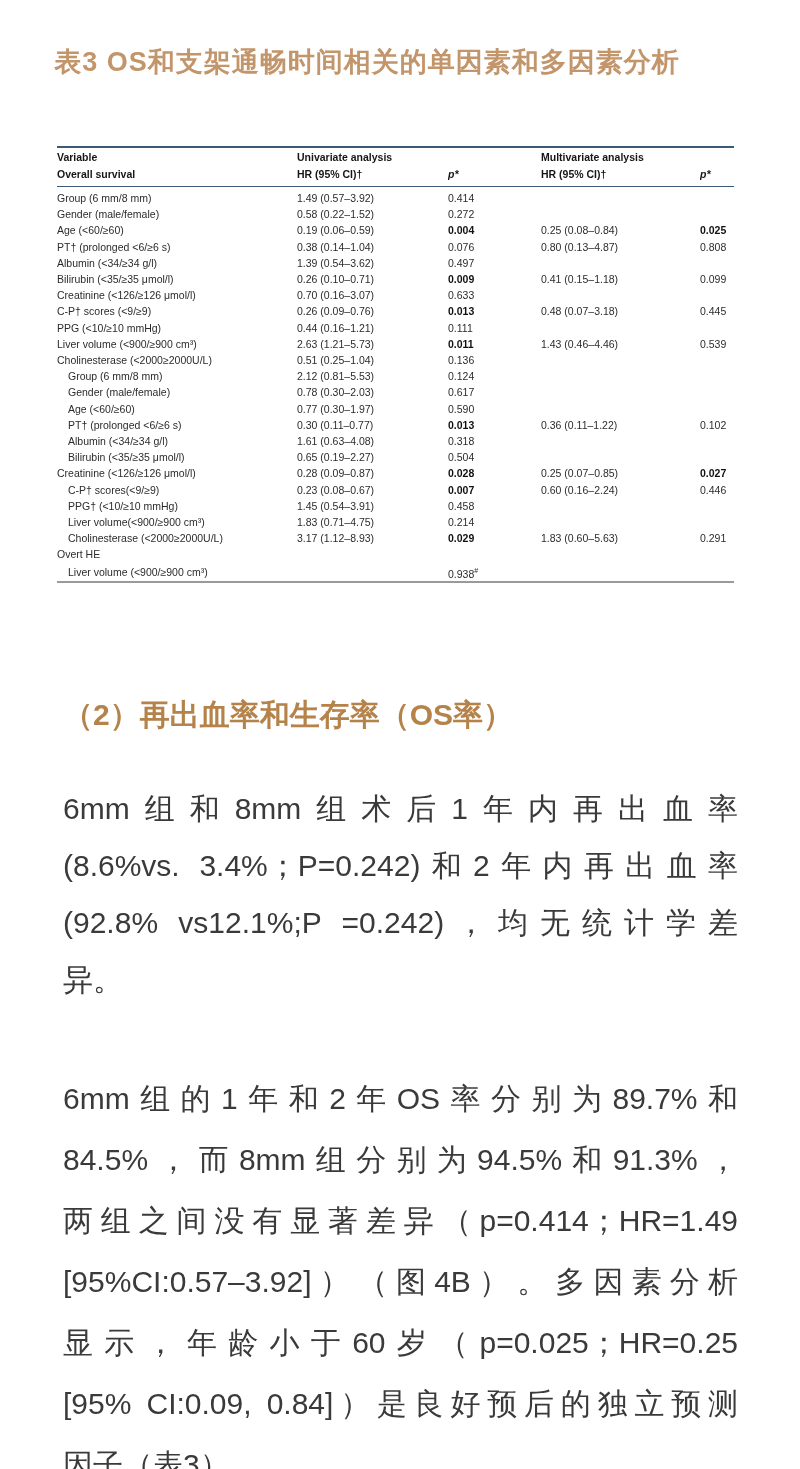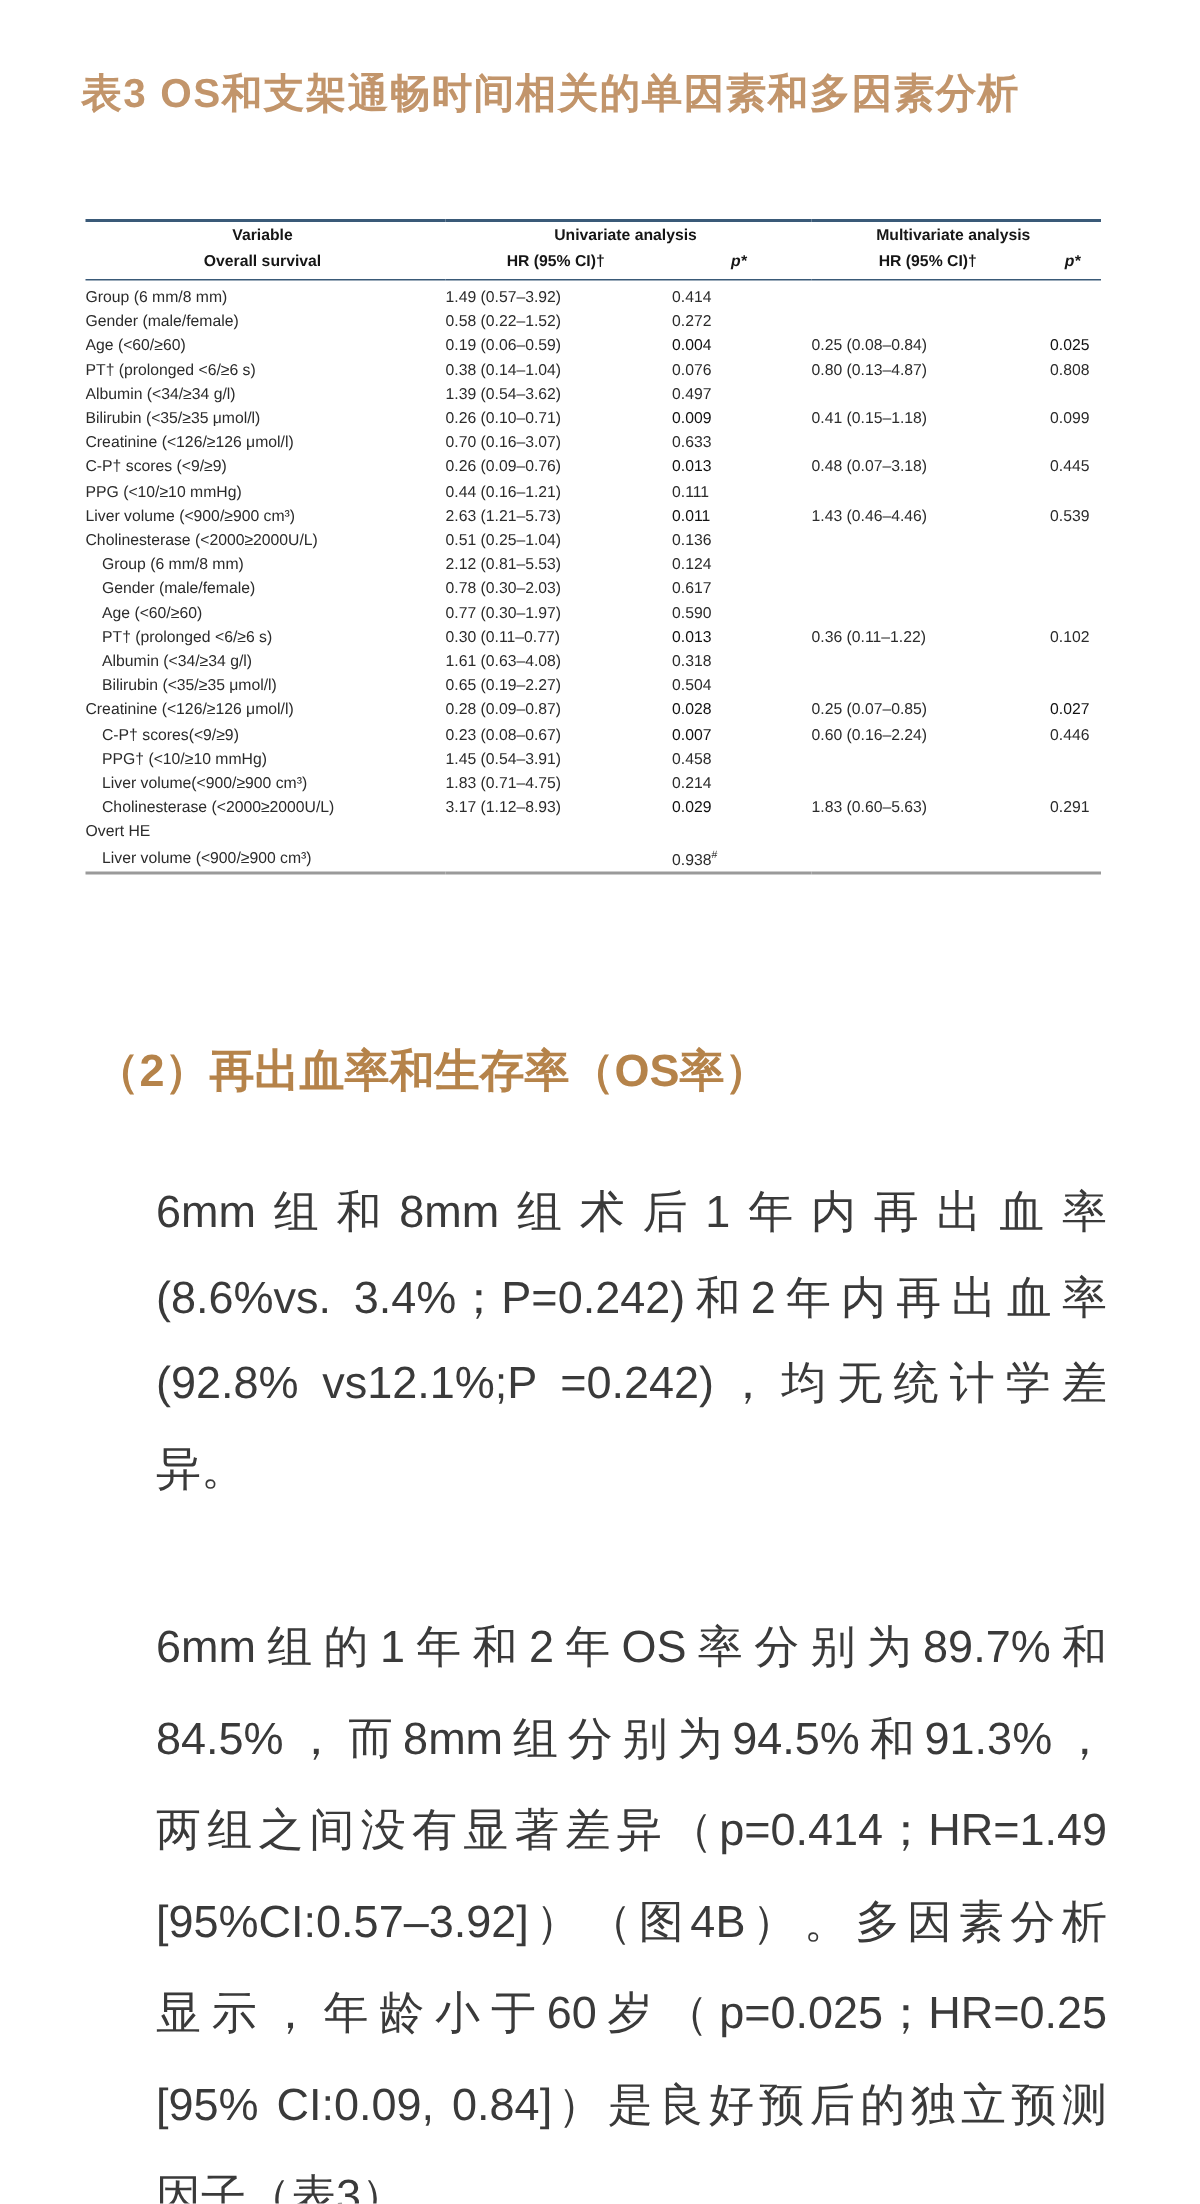--- a/index.html
+++ b/index.html
@@ -35,56 +35,56 @@
     border-collapse:collapse;
     table-layout:fixed;
     font-size:10.5px;
     color:var(--table_text);
     border-top:2px solid var(--table_rule_navy);
     border-bottom:2px solid var(--table_bottom_gray);
   }
   col.c1{ width:240px; } col.c2{ width:151px; } col.c3{ width:93px; }
   col.c4{ width:159px; } col.c5{ width:34px; }
   th{
-    text-align:center; font-weight:bold; color:#161616;
+    text-align:left; font-weight:bold; color:#161616;
     padding:2px 4px 0 0; line-height:15px;
     white-space:nowrap; overflow:hidden;
   }
   thead tr.hrow2 th{
     border-bottom:1.5px solid var(--table_rule_navy);
     padding-bottom:4px;
     margin-top:28px;
   }
   th.pcol, td.pcol{ font-style:italic; }
   tbody td{
     height:16.2px; line-height:16.2px;
     padding:0; vertical-align:middle;
     white-space:nowrap; overflow:hidden;
     font-style:normal;
   }
   tbody tr:first-child td{ padding-top:3px; }
   tr.ind td:first-child{ padding-left:11px; }
-  td.b{ font-weight:normal; color:#111; }
+  td.b{ font-weight:bold; color:#111; }
   sup.fnote{ font-size:7px; vertical-align:super; }
   
   .content{
     position:absolute; top:694px; left:63px; width:675px;
   }
   .section-heading{
     font-size:30px; font-weight:bold; line-height:1.4;
     color:var(--heading_gold);
     margin-bottom:44px;
   }
   .para{ width:675px; }
   .para .tline{
     font-size:30px; line-height:57px; height:57px;
     color:var(--body_text);
     text-align:justify; text-align-last:justify;
     text-justify:inter-character;
-    white-space:nowrap; overflow:hidden;margin-left:41px;
+    white-space:nowrap; overflow:hidden;
   }
   .para .tline.last{
     text-align:left; text-align-last:left;
   }
   .para.p2{ margin-top:60px; }
   .para.p2 .tline{ line-height:61px; height:61px; }
 </style>
 </head>
 <body>
 

